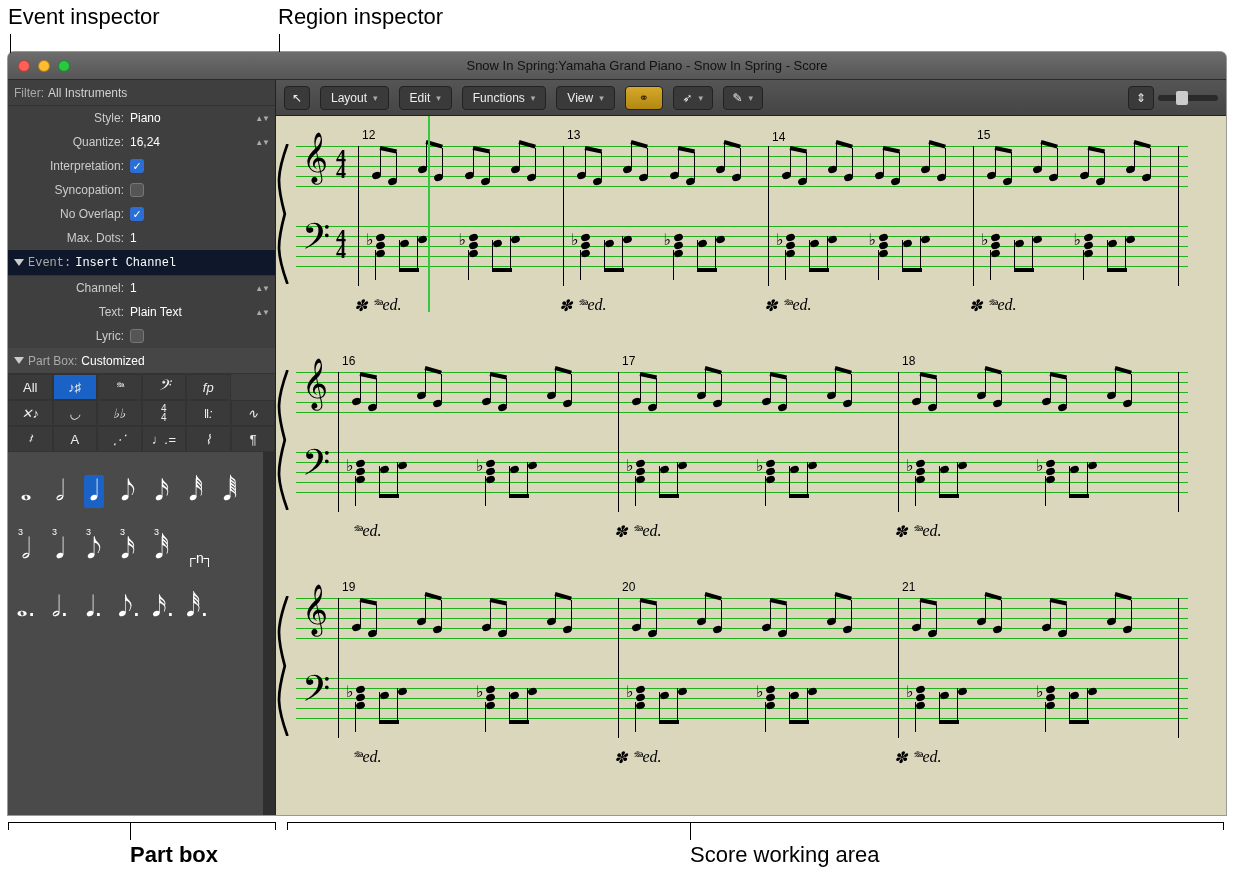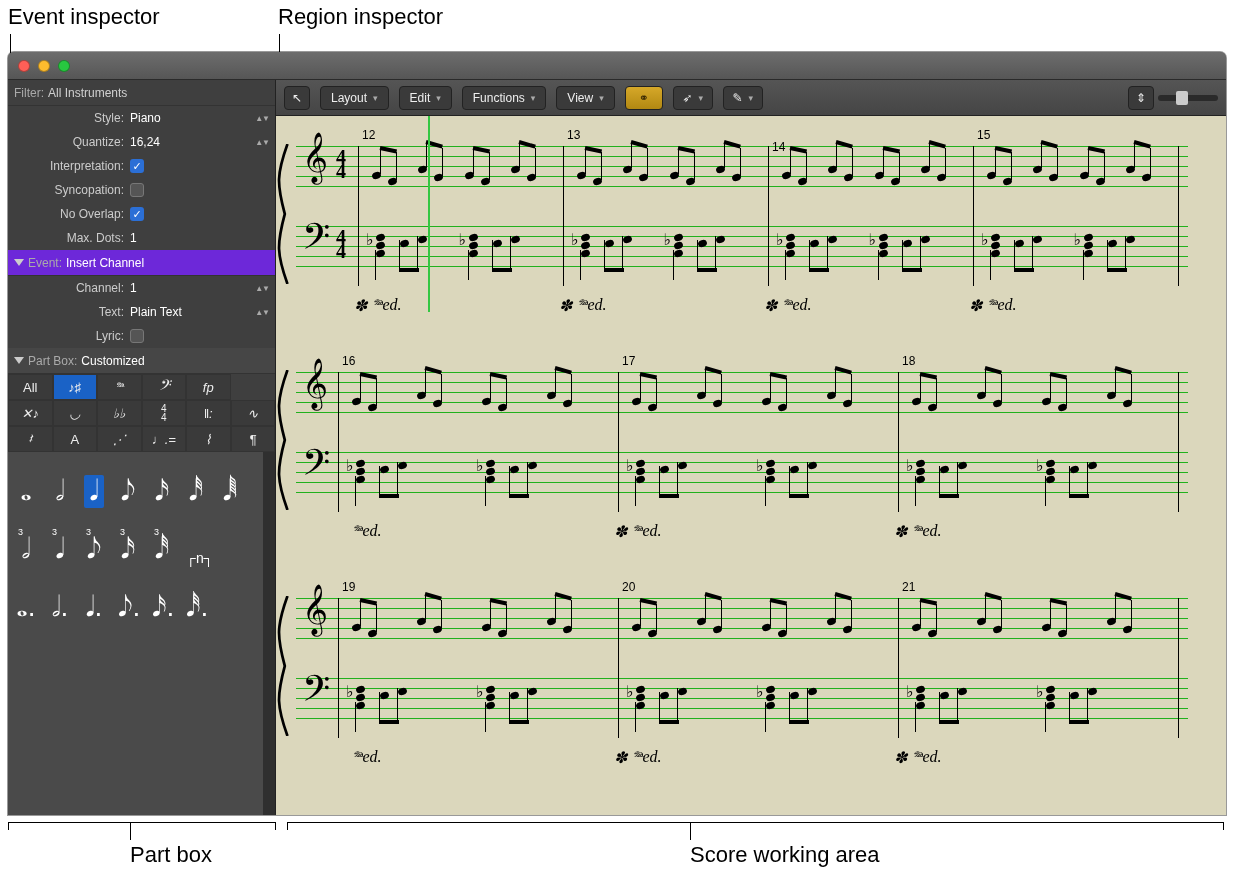--- a/index.html
+++ b/index.html
@@ -61,37 +61,38 @@
 </head>
 <body>
 
 <div class="annot" style="left:8px; top:4px;">Event inspector</div>
 <div class="leader" style="left:10px; top:34px; width:1px; height:434px;"></div>
 <div class="leader" style="left:10px; top:34px; width:1px; height:1px;"></div>
 
 <div class="annot" style="left:278px; top:4px;">Region inspector</div>
 <div class="leader" style="left:279px; top:34px; width:1px; height:290px;"></div>
 
-<div class="annot" style="left:130px; top:842px;">Part box</div>
+<div class="annot" style="left:130px; top:842px;font-weight:bold;">Part box</div>
 <div class="leader" style="left:8px; top:822px; width:268px; height:1px;"></div>
 <div class="leader" style="left:8px; top:822px; width:1px; height:8px;"></div>
 <div class="leader" style="left:275px; top:822px; width:1px; height:8px;"></div>
 <div class="leader" style="left:130px; top:822px; width:1px; height:18px;"></div>
 
 <div class="annot" style="left:690px; top:842px;">Score working area</div>
 <div class="leader" style="left:287px; top:822px; width:937px; height:1px;"></div>
 <div class="leader" style="left:287px; top:822px; width:1px; height:8px;"></div>
 <div class="leader" style="left:1223px; top:822px; width:1px; height:8px;"></div>
 <div class="leader" style="left:690px; top:822px; width:1px; height:18px;"></div>
 
 <div class="app-window">
   <div class="titlebar">
     <div class="tl-btn tl-red"></div>
     <div class="tl-btn tl-yel"></div>
     <div class="tl-btn tl-grn"></div>
+    <div class="title-text">Snow In Spring:Yamaha Grand Piano - Snow In Spring - Score</div>
   </div>
 
   <div class="content">
 
     <div class="sidebar">
 
 
       <div class="row">
         <span style="color:#aaa; margin-right:4px;">Filter:</span>
         <span>All Instruments</span>
@@ -118,21 +119,21 @@
       </div>
       <div class="param">
         <span class="param-label">No Overlap:</span>
         <span class="chk">✓</span>
       </div>
       <div class="param">
         <span class="param-label">Max. Dots:</span>
         <span class="param-value">1</span>
       </div>
 
-      <div class="row" style="background:#6d28d9;">
+      <div class="row" style="background:#0f172a;font-family:Liberation Mono, monospace;">
         <span class="disclosure disc-down"></span>
         <span style="color:#aaa; margin-right:4px;">Event:</span>
         <span style="color:#fff;">Insert Channel</span>
       </div>
 
       <div class="param">
         <span class="param-label">Channel:</span>
         <span class="param-value">1</span>
         <span class="stepper">▲▼</span>
       </div>
@@ -311,21 +312,21 @@
               <div class="timesig" style="left: 40px; top: 4px;">
                 <div>4</div>
                 <div>4</div>
               </div>
             </div>
             <div class="barline" style="left: 70px; top: 20px; height: 140px;"></div>
             <div class="barnum" style="left: 74px; top: 2px;">12</div>
             <div class="barline" style="left: 275px; top: 20px; height: 140px;"></div>
             <div class="barnum" style="left: 279px; top: 2px;">13</div>
             <div class="barline" style="left: 480px; top: 20px; height: 140px;"></div>
-            <div class="barnum" style="left: 484px; top: 14px; text-align: center;">14</div>
+            <div class="barnum" style="left: 484px; top: 4px; text-align: center;">14</div>
             <div class="barline" style="left: 685px; top: 20px; height: 140px;"></div>
             <div class="barnum" style="left: 689px; top: 2px;">15</div>
             <div class="barline" style="left: 890px; top: 20px; height: 140px;"></div>
             <div class="beam-group" style="left: 84px; top: 20px; width: 28px; height: 50px;">
               <div class="nhead" style="left:0;top:26px"></div>
               <div class="stem" style="left:8px;top:2px;height:26px"></div>
               <div class="nhead" style="left:16px;top:32px"></div>
               <div class="stem" style="left:24px;top:6px;height:28px"></div>
               <div class="beam" style="left:8px;top:0px;width:17px;transform:rotate(12deg);transform-origin:left center;"></div>
             </div>

